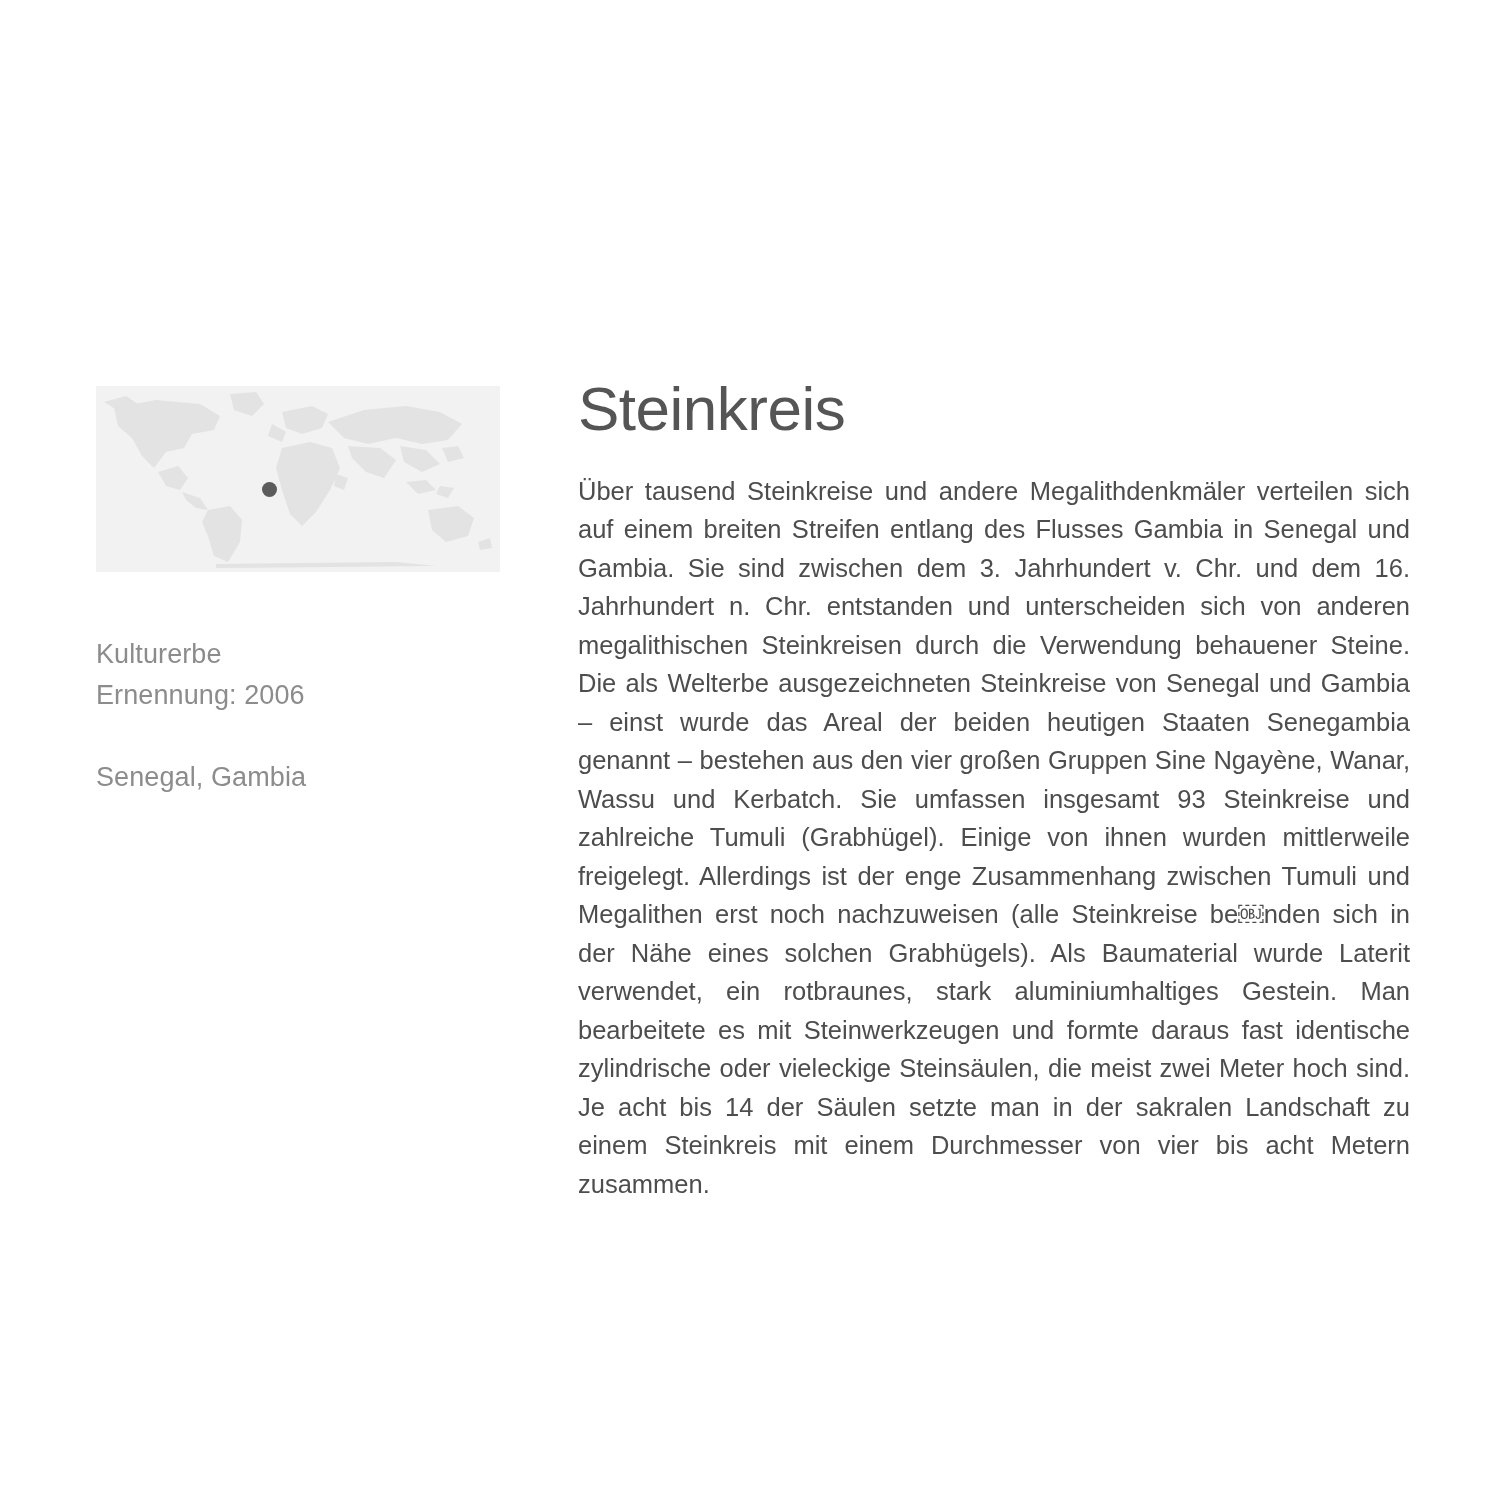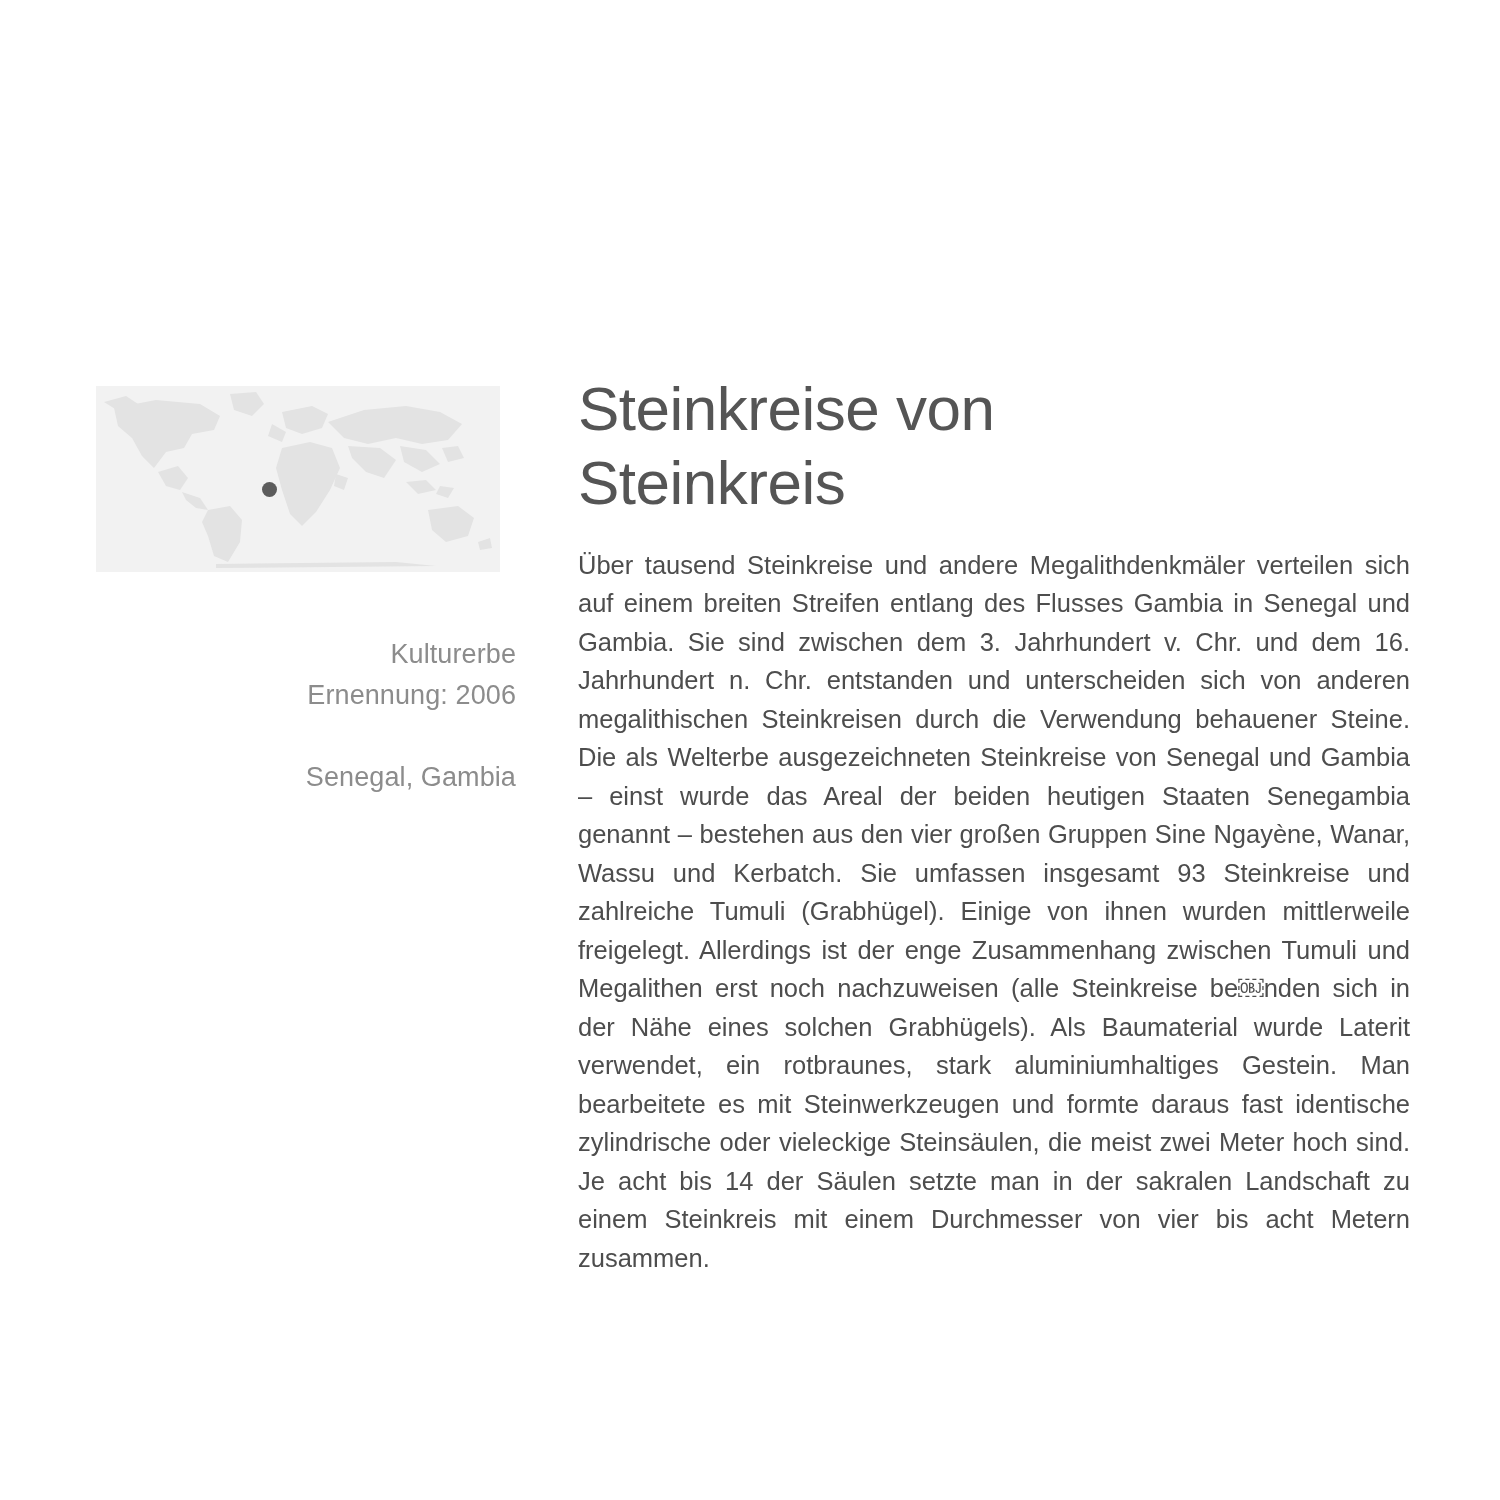--- a/index.html
+++ b/index.html
@@ -60,21 +60,20 @@
     line-height: 41px;
     color: #8c8c8c;
     font-weight: 400;
     letter-spacing: 0.1px;
   }
   .meta-block + .meta-block {
     margin-top: 41px;
   }
   .meta div {
     white-space: nowrap;
-    text-align: right;
   }
 
   
   .content {
     position: absolute;
     left: 578px;
     top: 372px;
     width: 832px;
   }
 
@@ -151,19 +150,18 @@
       </div>
       <div class="meta-block">
         <div>Senegal, Gambia</div>
       </div>
     </div>
 
   </div>
 
   <div class="content">
     <h1 class="title">
-      <span class="line">Steinkreise von</span>
       <span class="line">Steinkreis</span>
     </h1>
     <p class="body-text">Über tausend Steinkreise und andere Megalithdenkmäler verteilen sich auf einem breiten Streifen entlang des Flusses Gambia in Senegal und Gambia. Sie sind zwischen dem 3. Jahrhundert v. Chr. und dem 16. Jahrhundert n. Chr. entstanden und unterscheiden sich von anderen megalithischen Steinkreisen durch die Verwendung behauener Steine. Die als Welterbe ausgezeichneten Steinkreise von Senegal und Gambia – einst wurde das Areal der beiden heutigen Staaten Senegambia genannt – bestehen aus den vier großen Gruppen Sine Ngayène, Wanar, Wassu und Kerbatch. Sie umfassen insgesamt 93 Steinkreise und zahlreiche Tumuli (Grabhügel). Einige von ihnen wurden mittlerweile freigelegt. Allerdings ist der enge Zusammenhang zwischen Tumuli und Megalithen erst noch nachzuweisen (alle Steinkreise be￼nden sich in der Nähe eines solchen Grabhügels). Als Baumaterial wurde Laterit verwendet, ein rotbraunes, stark aluminiumhaltiges Gestein. Man bearbeitete es mit Steinwerkzeugen und formte daraus fast identische zylindrische oder vieleckige Steinsäulen, die meist zwei Meter hoch sind. Je acht bis 14 der Säulen setzte man in der sakralen Landschaft zu einem Steinkreis mit einem Durchmesser von vier bis acht Metern zusammen.</p>
   </div>
 
 </div>
 
 </body></html>

